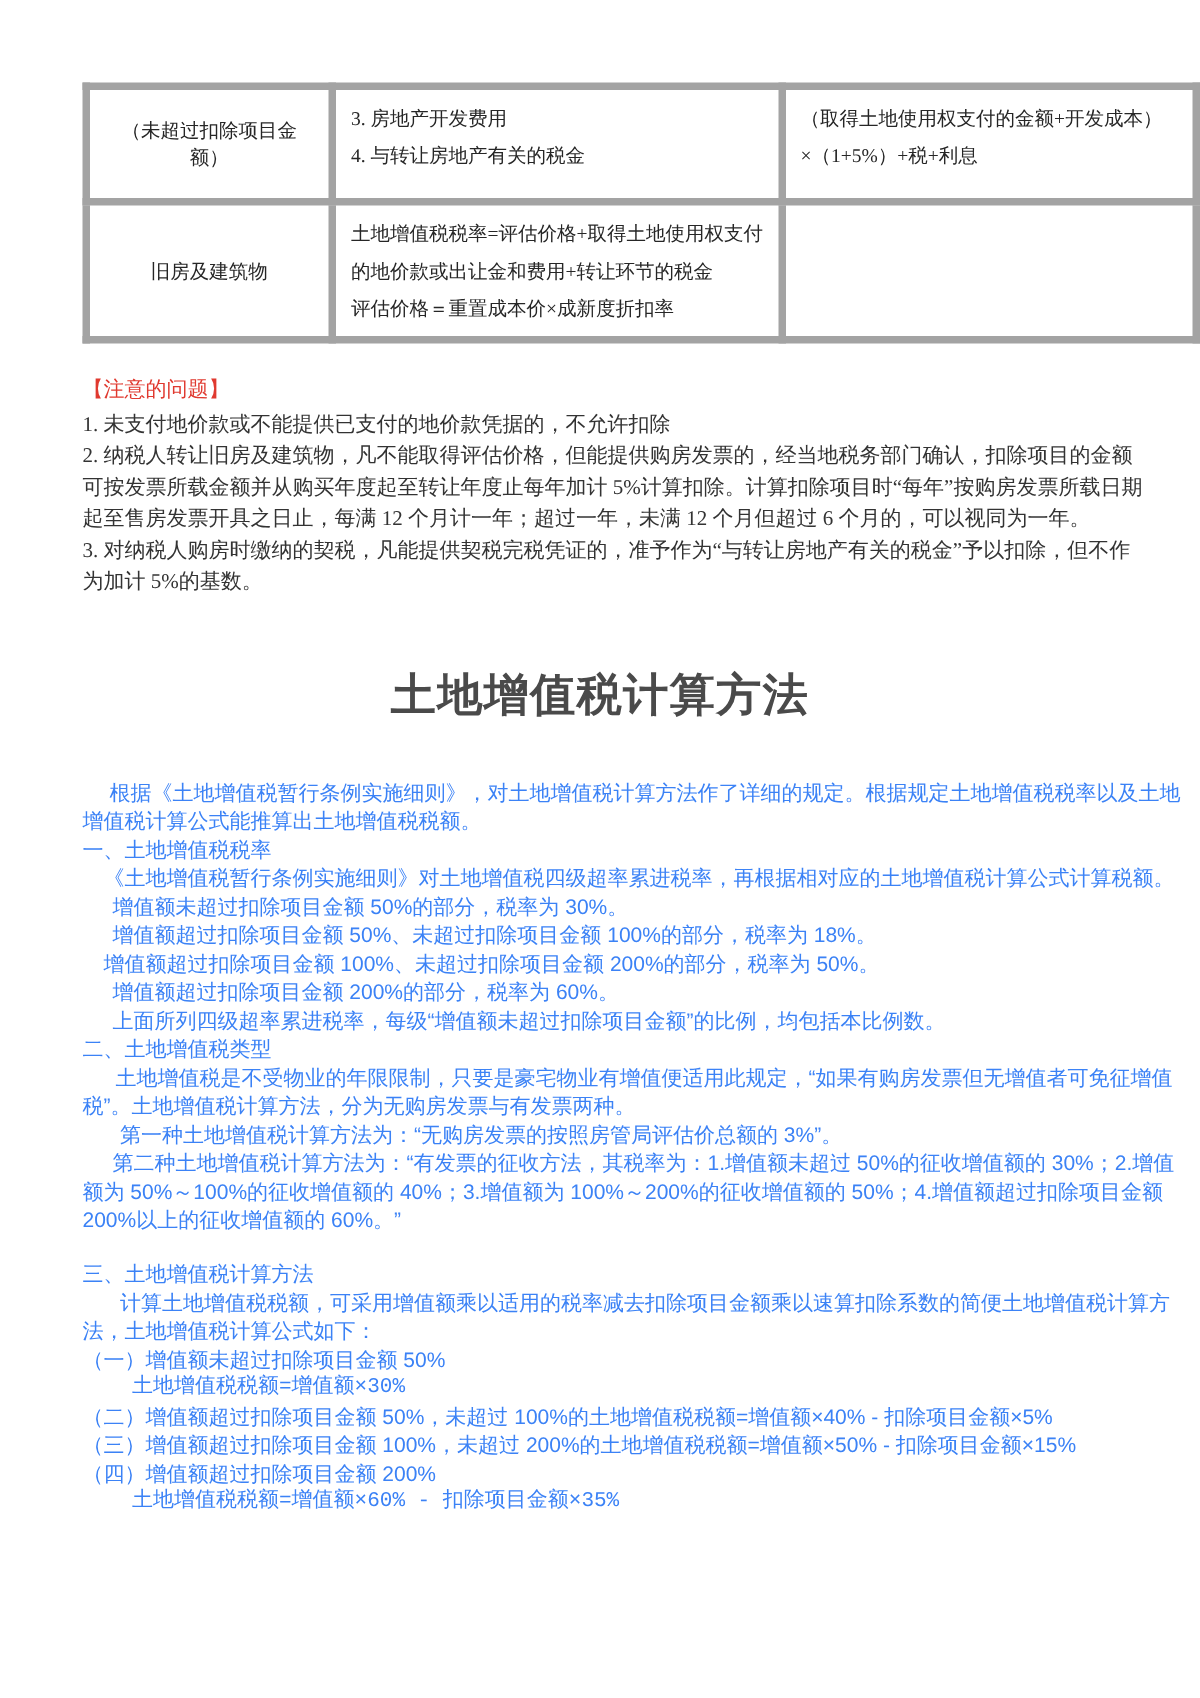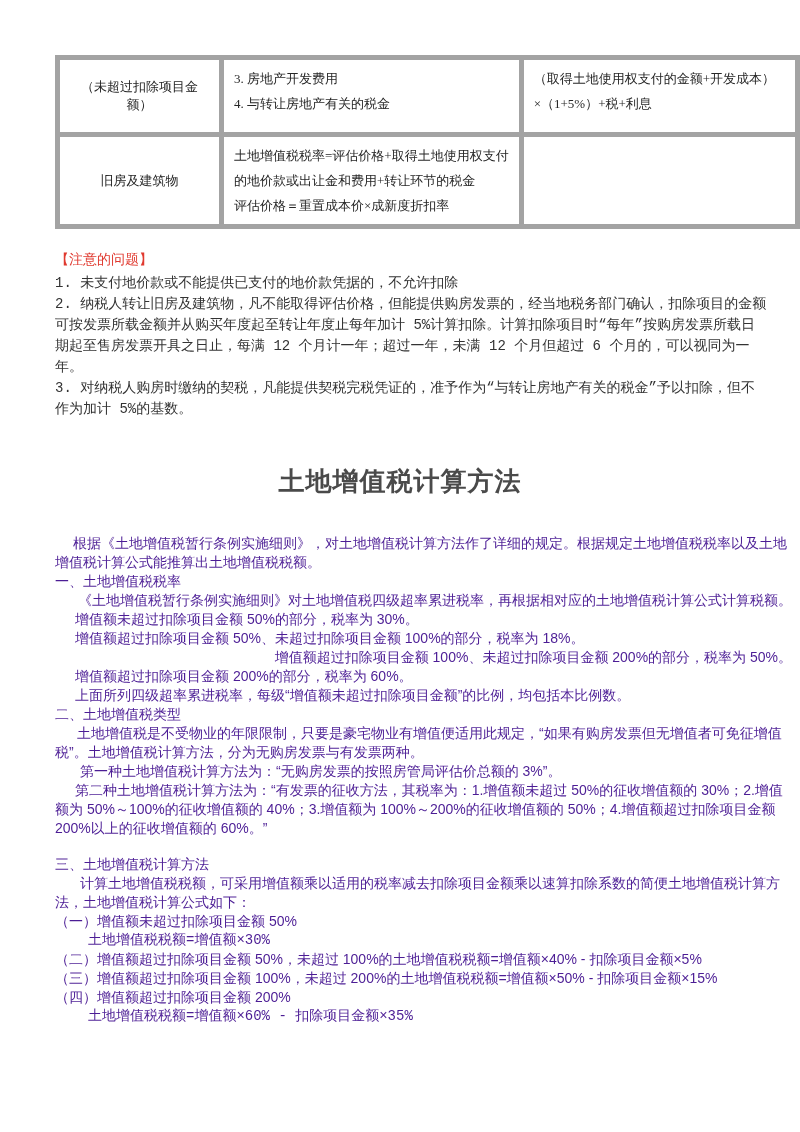--- a/index.html
+++ b/index.html
@@ -37,52 +37,52 @@
     vertical-align: middle;
   }
   table.doc-table tr.r1 td { height: 60px; }
   table.doc-table tr.r2 td { height: 58px; }
   .cell-line { line-height: 25px; white-space: nowrap; }
 
   
   .notes {
     margin: 21px 0 0 55px;
     width: 712px;
-    font-family: Liberation Mono, monospace;
+    font-family: Liberation Serif, serif;
     font-size: 14px;
     line-height: 21px;
     color: #333333;
   }
   .notes-header {
     color: #e0392f;
     margin: 0 0 2px 0;
   }
   .notes p { margin: 0; }
 
   
   .article-title {
     width: 690px;
     margin: 44px 0 0 55px;
     text-align: center;
     font-family: "Liberation Sans", "DejaVu Sans", sans-serif;
-    font-size: 26px;
+    font-size: 30px;
     font-weight: bold;
     color: #4a4a4a;
     letter-spacing: 1px;
   }
   .article {
     margin: 35px 0 0 55px;
     width: 737px;
     font-family: "Liberation Sans", "DejaVu Sans", sans-serif;
     font-size: 14px;
     line-height: 19px;
-    color: #4c1d95;
+    color: #3b82f6;
   }
   .article p { margin: 0; }
-  .ti14 { text-indent: 14px; text-align: right; }
+  .ti14 { text-indent: 14px; }
   .ti18 { text-indent: 18px; }
   .ti20 { text-indent: 20px; }
   .ti22 { text-indent: 22px; }
   .ti25 { text-indent: 25px; }
   .ti33 { text-indent: 33px; font-family: Liberation Mono, monospace; }
   .gap-before { margin-top: 17px !important; }
   .gap-before-lg { margin-top: 18px !important; }
 </style>
 </head>
 <body>

